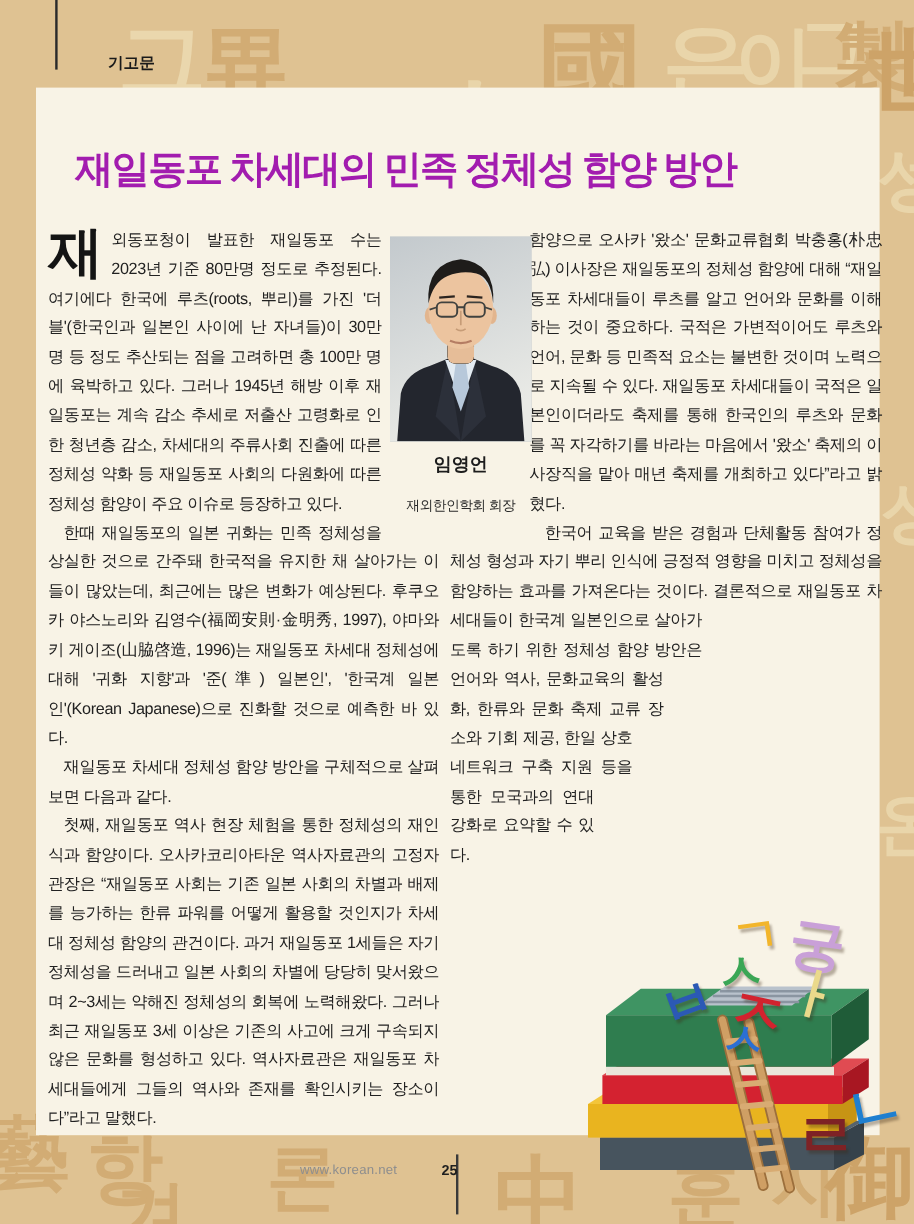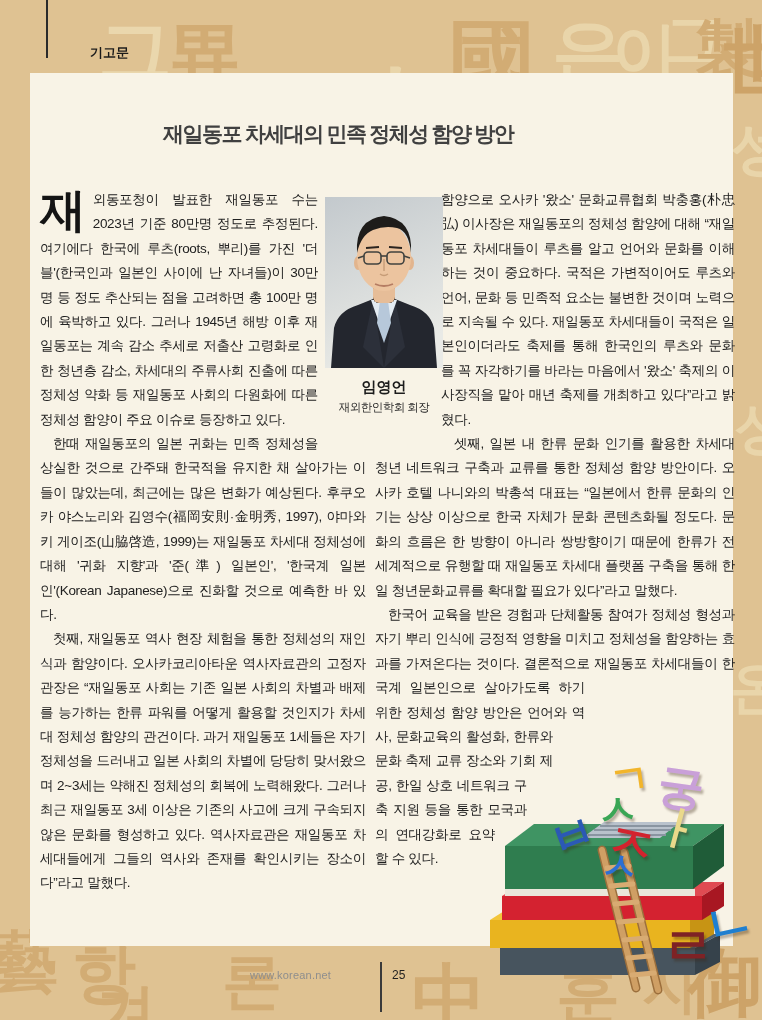--- a/index.html
+++ b/index.html
@@ -8,49 +8,49 @@
   
   .bg-glyph{position:absolute;font-family:"Liberation Serif","DejaVu Serif",serif;
             font-weight:bold;line-height:1;user-select:none;z-index:0;}
   
   .tag-rule{position:absolute;left:46px;top:0;width:2px;height:58px;background:#2a2a2a;z-index:2;}
   .tag{position:absolute;left:54px;top:44px;font-size:13px;font-weight:bold;color:#1a1a1a;z-index:2;margin-left:36px;}
   
   .panel{position:absolute;left:30px;top:73px;width:703px;height:873px;background:#f8f3e6;z-index:1;}
   .title{position:absolute;left:30px;top:120px;width:616px;text-align:center;z-index:3;
          font-family:"Liberation Serif","DejaVu Serif",serif;font-weight:bold;
-         font-size:21px;letter-spacing:-1.5px;color:#404040;}
+         font-size:32px;letter-spacing:-1.5px;color:#a21caf;}
   
   .col{position:absolute;top:188px;z-index:3;font-size:13.5px;line-height:24.4px;color:#212121;
        text-align:justify;letter-spacing:-0.3px;}
   .col-left{left:40px;width:326px;height:700px;}
   .col-right{left:375px;width:360px;height:730px;}
   .col p{margin:0;}
   .ind{text-indent:13px;}
   .dropcap{float:left;font-size:46px;line-height:40px;font-weight:800;margin:2px 7px 0 0;color:#141414;}
   .wrapspacer-r{float:right;width:48px;height:257px;}
   .wrapspacer-l{float:left;width:66px;height:252px;}
   .st{float:right;clear:right;}
   .st1{width:150px;height:50px;}
   .st2{width:182px;height:52px;}
   .st3{width:208px;height:58px;}
   .st4{width:240px;height:66px;}
   
   .photo-block{position:absolute;left:325px;top:197px;width:118px;z-index:4;text-align:center;}
   .photo-frame{width:118px;height:171px;overflow:hidden;background:#c9cdd0;}
   .caption-name{margin-top:10px;font-size:15px;font-weight:bold;color:#1c1c1c;letter-spacing:0;}
-  .caption-role{margin-top:3px;font-size:11.5px;color:#2a2a2a;letter-spacing:-0.5px;}
+  .caption-role{margin-top:17px;font-size:11.5px;color:#2a2a2a;letter-spacing:-0.5px;}
   
   .illus{position:absolute;left:470px;top:738px;width:292px;height:278px;z-index:5;}
   .illus text{font-family:"Liberation Sans","DejaVu Sans",sans-serif;font-weight:900;}
   
   .footer-url{position:absolute;left:250px;top:969px;width:122px;
               font-size:11px;color:#8e8e8e;z-index:2;letter-spacing:0.2px;}
   .footer-rule{position:absolute;left:380px;top:962px;width:2px;height:50px;background:#3a3a3a;z-index:2;}
-  .footer-num{position:absolute;left:392px;top:968px;font-size:12px;font-weight:normal;color:#1f1f1f;z-index:2;}
+  .footer-num{position:absolute;left:368px;top:968px;font-size:12px;font-weight:bold;color:#1f1f1f;z-index:2;}
 </style>
 </head>
 <body>
 
 <div class="page">
 
   <div>
     <span class="bg-glyph" style="left:98px;top:14px;font-size:74px;color:#ead7ad">그</span>
     <span class="bg-glyph" style="left:166px;top:22px;font-size:80px;color:#d2ac74">異</span>
     <span class="bg-glyph" style="left:318px;top:60px;font-size:100px;color:#e9d5aa">나</span>
@@ -76,29 +76,29 @@
   <div class="tag-rule"></div>
   <div class="tag">기고문</div>
 
   <div class="panel"></div>
 
   <div class="title">재일동포 차세대의 민족 정체성 함양 방안</div>
 
   <div class="col col-left">
     <div class="wrapspacer-r"></div>
     <p class="para"><span class="dropcap">재</span><span>외동포청이 발표한 재일동포 수는 2023년 기준 80만명 정도로 추정된다. 여기에다 한국에 루츠(roots, 뿌리)를 가진 '더블'(한국인과 일본인 사이에 난 자녀들)이 30만 명 등 정도 추산되는 점을 고려하면 총 100만 명에 육박하고 있다. 그러나 1945년 해방 이후 재일동포는 계속 감소 추세로 저출산 고령화로 인한 청년층 감소, 차세대의 주류사회 진출에 따른 정체성 약화 등 재일동포 사회의 다원화에 따른 정체성 함양이 주요 이슈로 등장하고 있다.</span></p>
-    <p class="ind">한때 재일동포의 일본 귀화는 민족 정체성을 상실한 것으로 간주돼 한국적을 유지한 채 살아가는 이들이 많았는데, 최근에는 많은 변화가 예상된다. 후쿠오카 야스노리와 김영수(福岡安則·金明秀, 1997), 야마와키 게이조(山脇啓造, 1999)는 재일동포 차세대 정체성에 대해 '귀화 지향'과 '준(準) 일본인', '한국계 일본인'(Korean Japanese)으로 진화할 것으로 예측한 바 있다.</p>
+    <p class="ind">한때 재일동포의 일본 귀화는 민족 정체성을 상실한 것으로 간주돼 한국적을 유지한 채 살아가는 이들이 많았는데, 최근에는 많은 변화가 예상된다. 후쿠오카 야스노리와 김영수(福岡安則·金明秀, 1997), 야마와키 게이조(山脇啓造, 1996)는 재일동포 차세대 정체성에 대해 '귀화 지향'과 '준(準) 일본인', '한국계 일본인'(Korean Japanese)으로 진화할 것으로 예측한 바 있다.</p>
+    <p class="ind">재일동포 차세대 정체성 함양 방안을 구체적으로 살펴보면 다음과 같다.</p>
     <p class="ind">첫째, 재일동포 역사 현장 체험을 통한 정체성의 재인식과 함양이다. 오사카코리아타운 역사자료관의 고정자 관장은 “재일동포 사회는 기존 일본 사회의 차별과 배제를 능가하는 한류 파워를 어떻게 활용할 것인지가 차세대 정체성 함양의 관건이다. 과거 재일동포 1세들은 자기 정체성을 드러내고 일본 사회의 차별에 당당히 맞서왔으며 2~3세는 약해진 정체성의 회복에 노력해왔다. 그러나 최근 재일동포 3세 이상은 기존의 사고에 크게 구속되지 않은 문화를 형성하고 있다. 역사자료관은 재일동포 차세대들에게 그들의 역사와 존재를 확인시키는 장소이다”라고 말했다.</p>
 
   </div>
 
   <div class="col col-right">
     <div class="wrapspacer-l"></div>
     <p class="para">함양으로 오사카 '왔소' 문화교류협회 박충홍(朴忠弘) 이사장은 재일동포의 정체성 함양에 대해 “재일동포 차세대들이 루츠를 알고 언어와 문화를 이해하는 것이 중요하다. 국적은 가변적이어도 루츠와 언어, 문화 등 민족적 요소는 불변한 것이며 노력으로 지속될 수 있다. 재일동포 차세대들이 국적은 일본인이더라도 축제를 통해 한국인의 루츠와 문화를 꼭 자각하기를 바라는 마음에서 '왔소' 축제의 이사장직을 맡아 매년 축제를 개최하고 있다”라고 밝혔다.</p>
-    <p class="ind">셋째, 일본 내 한류 문화 인기를 활용한 차세대 청년 네트워크 구축과 교류를 통한 정체성 함양 방안이다. 오사카 호텔 나니와의 박총석 대표는 “일본에서 한류 문화의 인기는 상상 이상으로 한국 자체가 문화 콘텐츠화될 정도다. 문화의 흐름은 한 방향이 아니라 쌍방향이기 때문에 한류가 전 세계적으로 유행할 때 재일동포 차세대 플랫폼 구축을 통해 한일 청년문화교류를 확대할 필요가 있다”라고 말했다.</p>
     <p class="ind"><span>한국어 교육을 받은 경험과 단체활동 참여가 정체성 형성과 자기 뿌리 인식에 긍정적 영향을 미치고 정체성을 함양하는 효과를 가져온다는 것이다. 결론적으로 재일동포 차세대들이 한국</span><i class="st st1"></i><i class="st st2"></i><i class="st st3"></i><i class="st st4"></i><span>계 일본인으로 살아가도록 하기 위한 정체성 함양 방안은 언어와 역사, 문화교육의 활성화, 한류와 문화 축제 교류 장소와 기회 제공, 한일 상호 네트워크 구축 지원 등을 통한 모국과의 연대강화로 요약할 수 있다. </span></p>
   </div>
 
   <div class="photo-block">
     <div class="photo-frame">
       <svg width="118" height="171" viewBox="0 0 118 171">
         <defs>
           <linearGradient id="pbg" x1="0" y1="0" x2="0.3" y2="1">
             <stop offset="0" stop-color="#c3c9cd"></stop>
               <stop offset="1" stop-color="#e9eae6"></stop>

